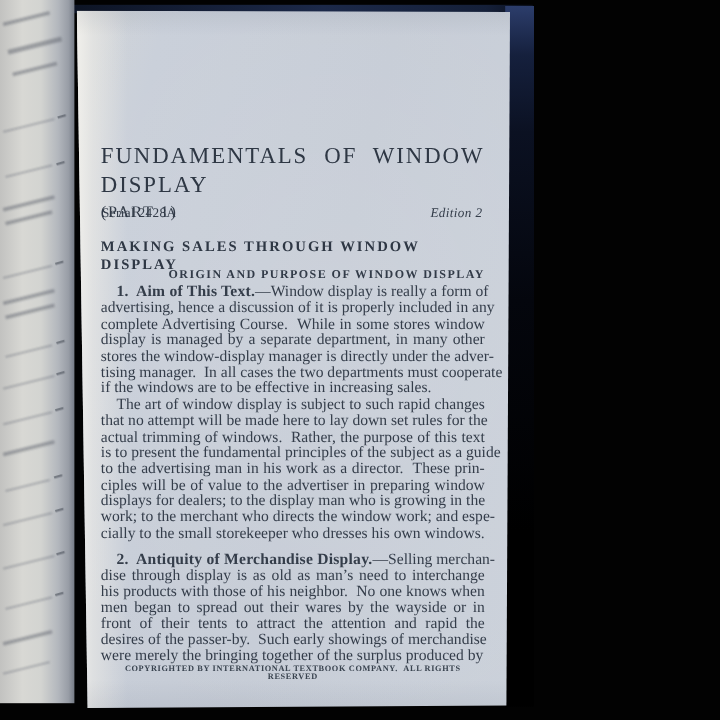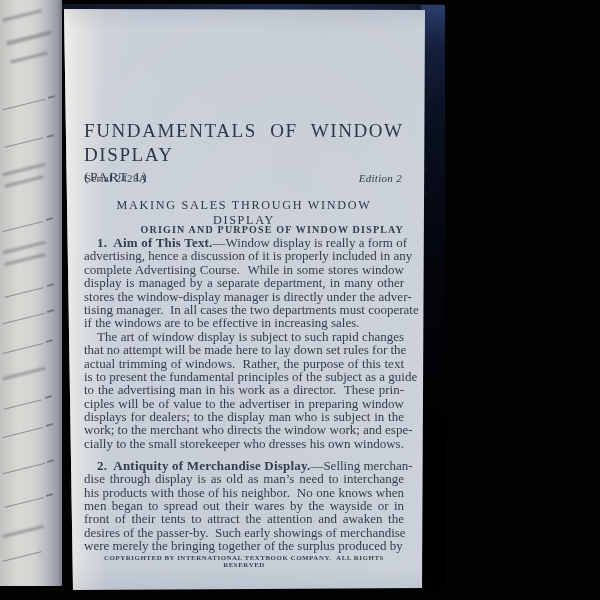--- a/index.html
+++ b/index.html
@@ -35,22 +35,22 @@
   .page-shade{position:absolute;inset:0;
     background:linear-gradient(180deg,rgba(70,80,100,.10) 0%,rgba(0,0,0,0) 4%,rgba(0,0,0,0) 96%,rgba(70,80,100,.08) 100%);}
 
   
   .title{position:absolute;left:26px;width:320px;top:113px;text-align:left;
     font-size:19px;line-height:24px;letter-spacing:1.6px;word-spacing:7px;color:#2e3744;}
   .part{position:absolute;left:26px;width:320px;top:163px;text-align:left;
     font-size:13.5px;letter-spacing:1.6px;color:#313a47;}
   .serial{position:absolute;left:27px;top:166px;font-size:11px;letter-spacing:.3px;color:#333c49;}
   .edition{position:absolute;right:24px;top:166px;font-size:11px;letter-spacing:.3px;color:#333c49;font-style:italic;}
-  .sect{position:absolute;left:26px;width:320px;top:192px;text-align:center;
-    font-weight:normal;font-size:12.2px;letter-spacing:1.7px;color:#2e3744;}
+  .sect{position:absolute;left:26px;width:320px;top:192px;
+    font-weight:bold;font-size:12.2px;letter-spacing:1.7px;color:#2e3744;}
   .subsect{position:absolute;left:26px;width:320px;top:217.5px;text-align:right;
     font-weight:bold;font-size:10px;letter-spacing:1.2px;color:#323b48;}
 
   .bodytext{position:absolute;left:26px;top:230px;width:320px;font-size:13px;color:#343d4a;}
   .bline{height:13.4px;line-height:13.4px;text-align:justify;text-align-last:justify;
     white-space:nowrap;}
   .bline.endline{text-align-last:left;}
   .bline.indent{text-indent:13px;}
   .lead{font-weight:bold;letter-spacing:.2px;}
   .pgap{height:8.5px;}
@@ -127,32 +127,32 @@
         <div class="bline endline">if the windows are to be effective in increasing sales.</div>
       </div>
 
       <div>
         <div class="bline indent"><span class="lead"></span><span>The art of window display is subject to such rapid changes</span></div>
         <div class="bline">that no attempt will be made here to lay down set rules for the</div>
         <div class="bline">actual trimming of windows. &nbsp;Rather, the purpose of this text</div>
         <div class="bline">is to present the fundamental principles of the subject as a guide</div>
         <div class="bline">to the advertising man in his work as a director. &nbsp;These prin-</div>
         <div class="bline">ciples will be of value to the advertiser in preparing window</div>
-        <div class="bline">displays for dealers; to the display man who is subject in the</div>
+        <div class="bline">displays for dealers; to the display man who is growing in the</div>
         <div class="bline">work; to the merchant who directs the window work; and espe-</div>
         <div class="bline endline">cially to the small storekeeper who dresses his own windows.</div>
       </div>
       <div class="pgap"></div>
 
       <div>
         <div class="bline indent"><span class="lead">2.&nbsp; Antiquity of Merchandise Display.</span><span>—Selling merchan-</span></div>
         <div class="bline">dise through display is as old as man’s need to interchange</div>
         <div class="bline">his products with those of his neighbor. &nbsp;No one knows when</div>
         <div class="bline">men began to spread out their wares by the wayside or in</div>
-        <div class="bline">front of their tents to attract the attention and awaken the</div>
+        <div class="bline">front of their tents to attract the attention and rapid the</div>
         <div class="bline">desires of the passer-by. &nbsp;Such early showings of merchandise</div>
         <div class="bline endline">were merely the bringing together of the surplus produced by</div>
       </div>
     </div>
 
     <div class="footer">COPYRIGHTED BY INTERNATIONAL TEXTBOOK COMPANY. &nbsp;ALL RIGHTS RESERVED</div>
   </div>
 
 </div>
 

